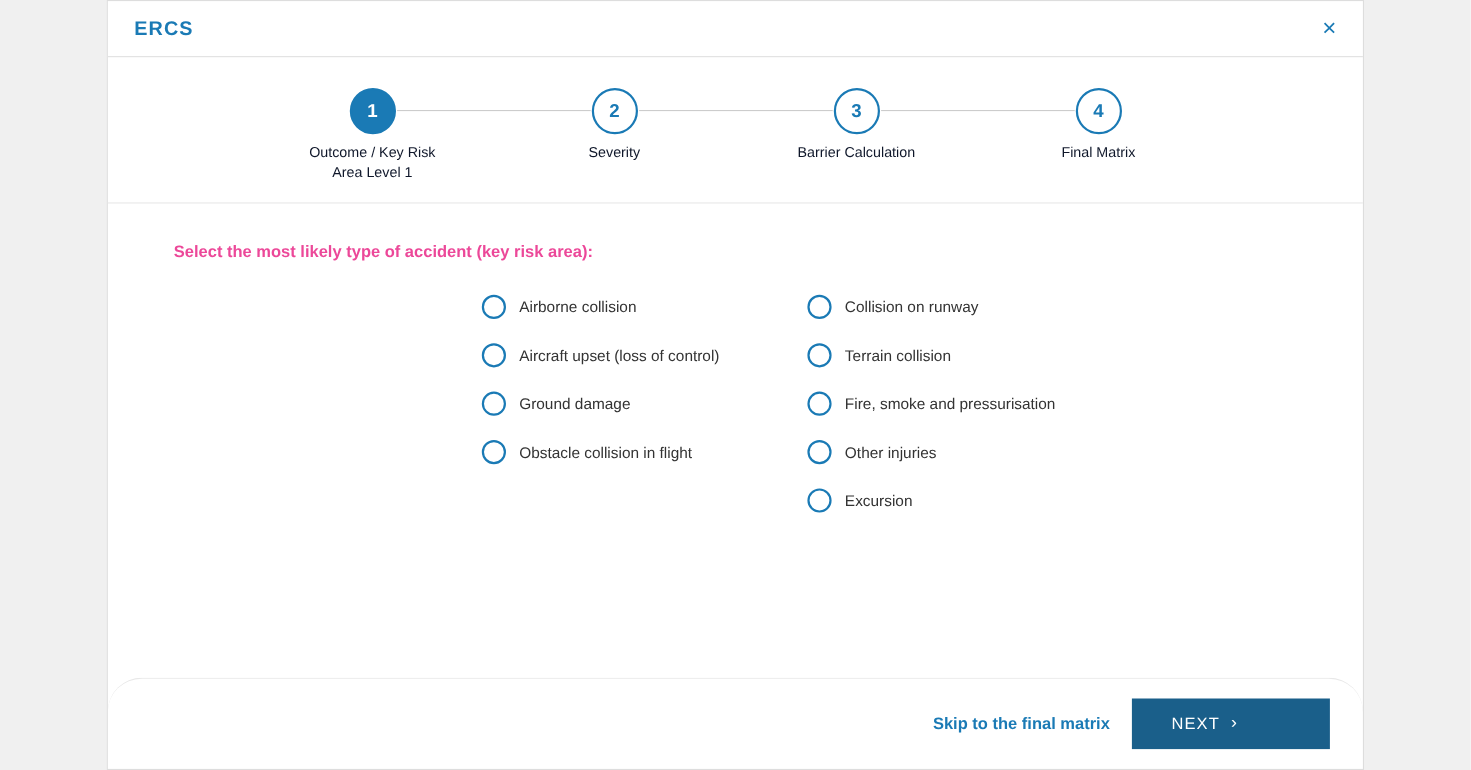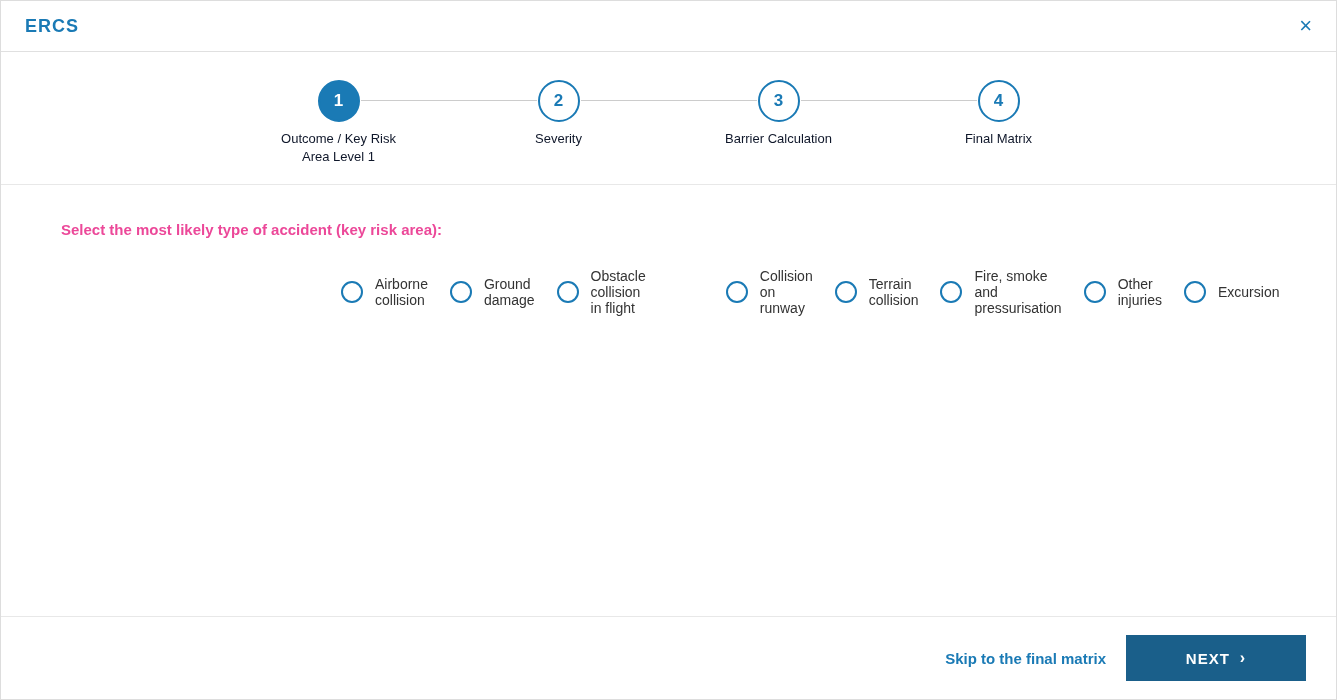--- a/index.html
+++ b/index.html
@@ -6,21 +6,21 @@
     body {
       font-family: Arial, sans-serif;
       background: #f0f0f0;
       display: flex;
       align-items: center;
       justify-content: center;
       min-height: 100vh;
     }
     .modal {
       background: #fff;
-      width: 1337px;
+      width: 1143px;
       min-height: 700px;
       position: relative;
       display: flex;
       flex-direction: column;
       border: 1px solid #ddd;
     }
     .modal-header {
       display: flex;
       align-items: center;
       justify-content: space-between;
@@ -100,21 +100,21 @@
       color: #ec4899;
       margin-bottom: 30px;
     }
     .options-container {
       display: flex;
       gap: 80px;
       padding-left: 280px;
     }
     .options-col {
       display: flex;
-      flex-direction: row;
+      flex-direction: column;
       gap: 22px;
     }
     .radio-item {
       display: flex;
       align-items: center;
       gap: 12px;
       cursor: pointer;
     }
     .radio-outer {
       width: 22px;
@@ -137,44 +137,44 @@
       font-size: 14px;
       color: #333;
     }
     .footer {
       display: flex;
       align-items: center;
       justify-content: flex-end;
       padding: 18px 30px;
       border-top: 1px solid #e8e8e8;
       gap: 20px;
+      border-radius: 31px;
     }
     .skip-link {
       font-size: 15px;
       font-weight: bold;
       color: #1a7ab5;
       text-decoration: none;
       cursor: pointer;
       background: none;
       border: none;
     }
     .next-btn {
       background: #1a5f8a;
       color: #fff;
       border: none;
       padding: 14px 36px;
       font-size: 15px;
-      font-weight: bold;
+      font-weight: normal;
       cursor: pointer;
       display: flex;
       align-items: center;
       gap: 10px;
       letter-spacing: 1px;
       min-width: 180px;
-      justify-content: center;
     }
     .next-btn .chevron {
       font-size: 16px;
     }
   </style>
 </head>
 <body>
 
 <div class="modal">
 
@@ -202,20 +202,24 @@
       </div>
     </div>
 
   <div class="content">
     <div class="question-label">Select the most likely type of accident (key risk area):</div>
     <div class="options-container">
       <div class="options-col" id="options-left">
           <div class="radio-item">
             <div class="radio-outer"></div>
             <span class="radio-label">Airborne collision</span>
+          </div>
+          <div class="radio-item">
+            <div class="radio-outer"></div>
+            <span class="radio-label">Aircraft upset (loss of control)</span>
           </div>
           <div class="radio-item">
             <div class="radio-outer"></div>
             <span class="radio-label">Ground damage</span>
           </div>
           <div class="radio-item">
             <div class="radio-outer"></div>
             <span class="radio-label">Obstacle collision in flight</span>
           </div>
         </div>

